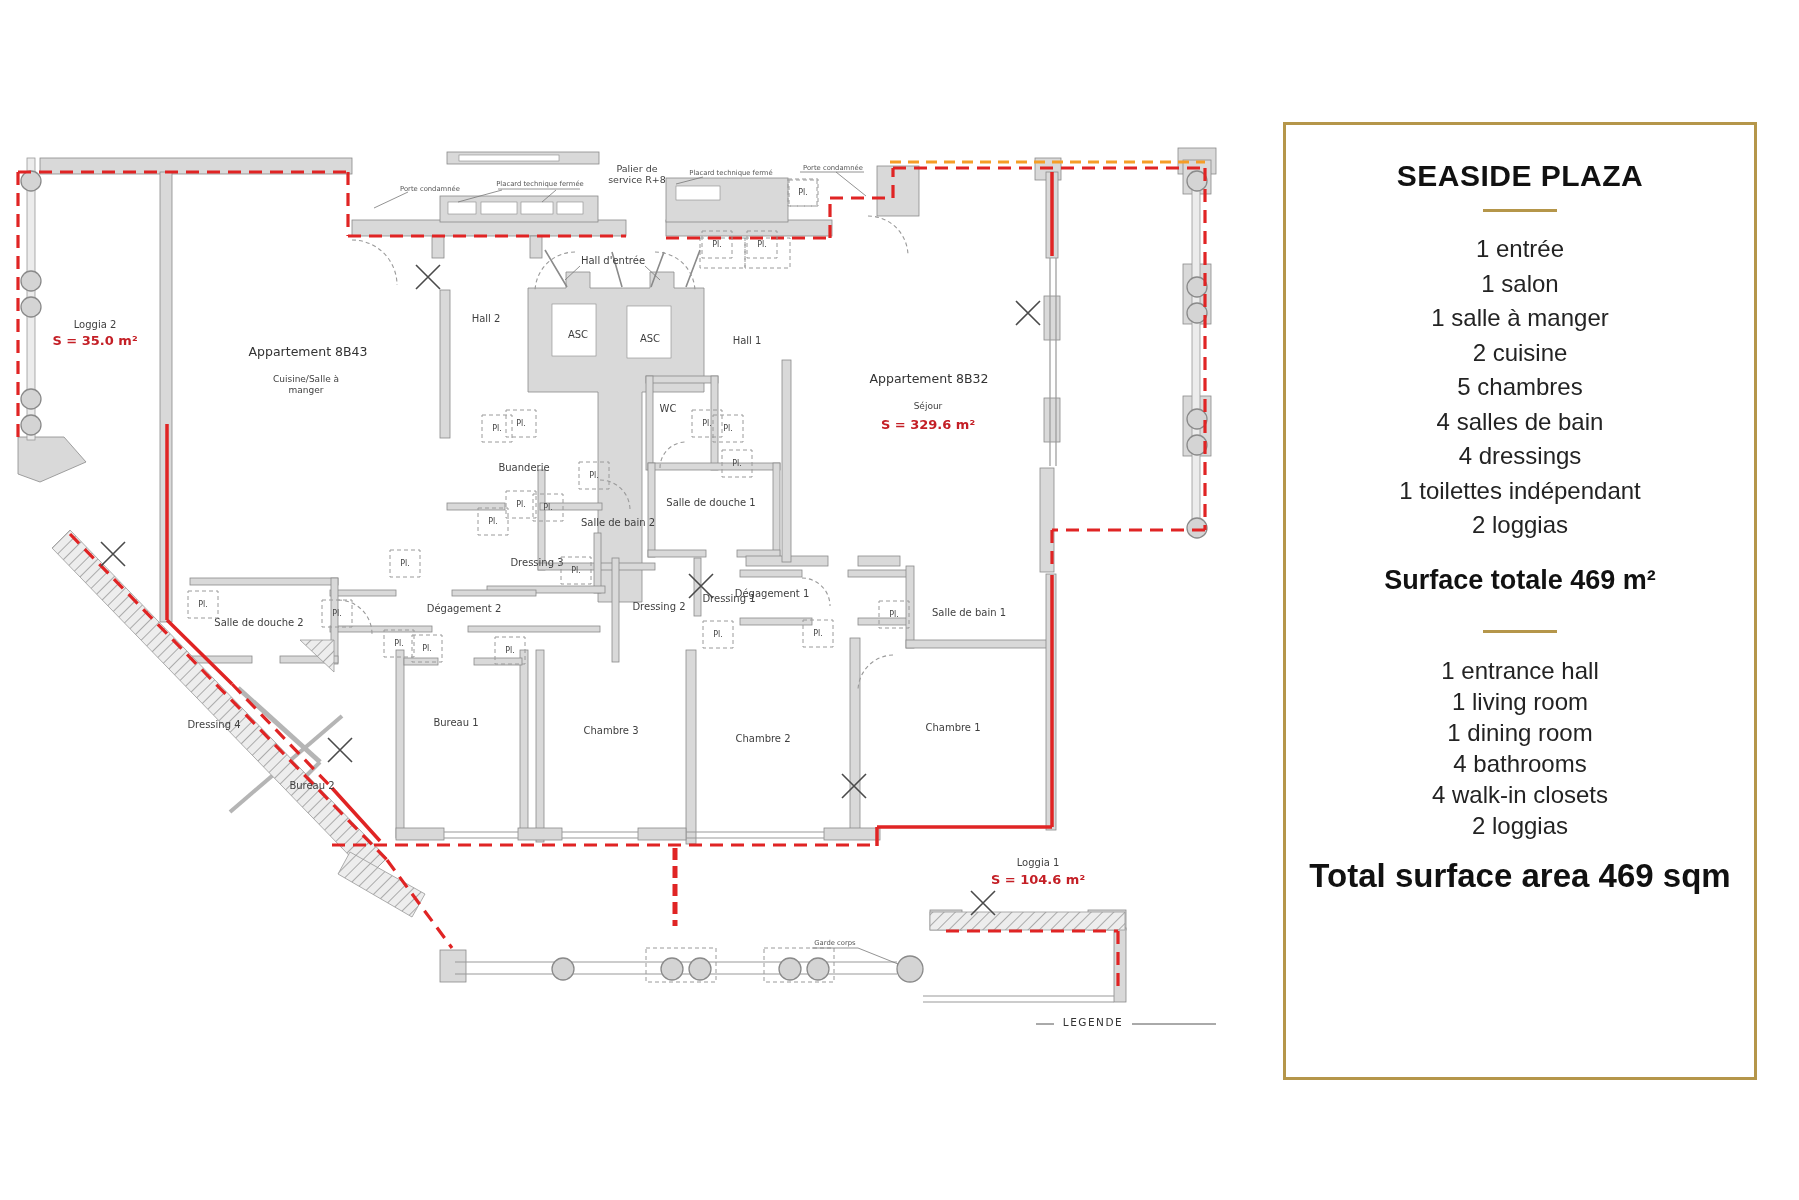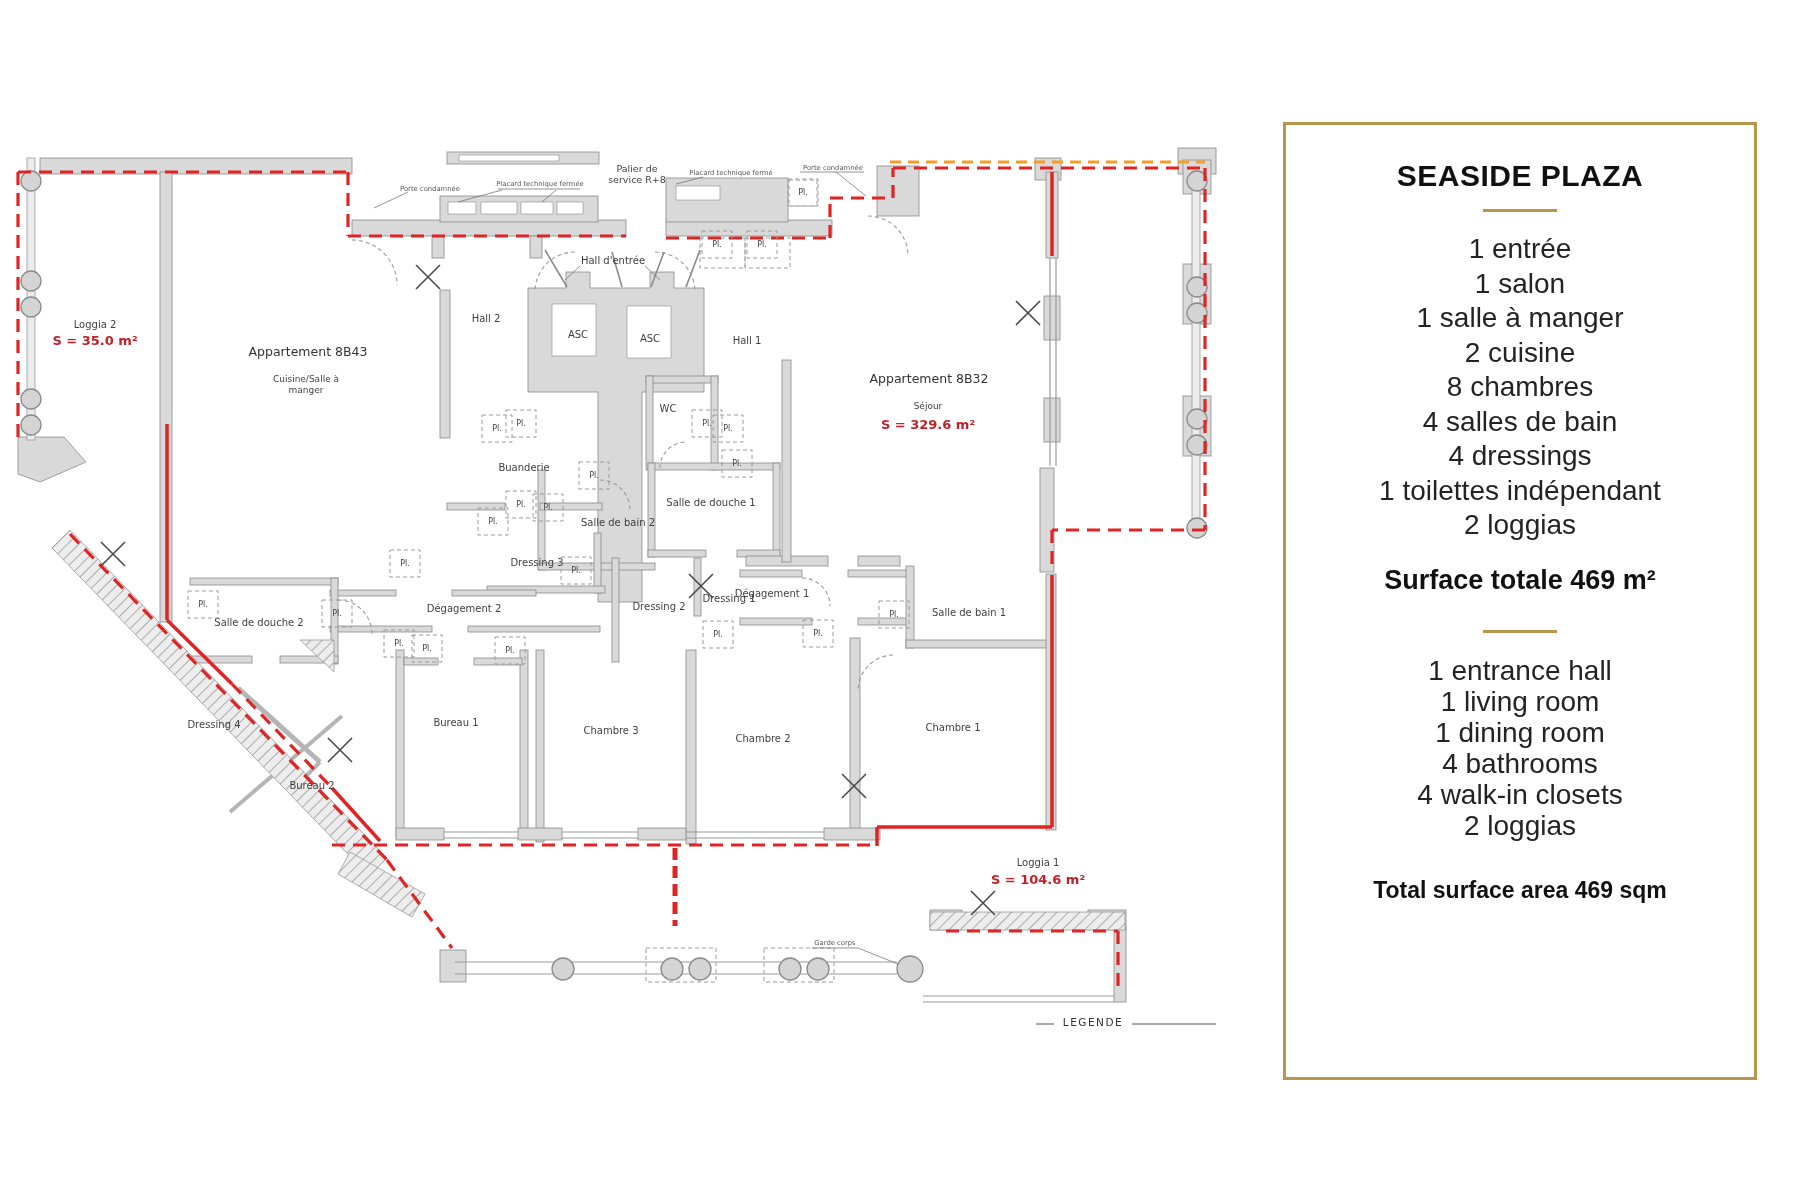--- a/index.html
+++ b/index.html
@@ -31,26 +31,26 @@
   .tiny-label{font:6.8px "DejaVu Sans",sans-serif;fill:#555;}
   .pl-label{font:8px "DejaVu Sans",sans-serif;fill:#444;}
   .legend-label{font:10.5px "DejaVu Sans",sans-serif;letter-spacing:1.5px;fill:#333;}
   .svc-label{font:9.5px "DejaVu Sans",sans-serif;fill:#3f3f3f;}
   
   #info-panel{position:absolute;left:1283px;top:122px;width:474px;height:958px;
       box-sizing:border-box;border:3px solid #a3a3a3;background:#fff;text-align:center;}
   #panel-title{margin-top:34px;font-size:30px;font-weight:700;letter-spacing:.5px;color:#111;}
   .gold-divider{width:74px;height:3px;background:#b5964a;margin:16px auto 0;}
   ul.feature-list{list-style:none;margin:20px 0 0;padding:0;}
-  ul.feature-list li{font-size:28px;line-height:34.5px;color:#232323;}
+  ul.feature-list li{font-size:24px;line-height:34.5px;color:#232323;}
   ul.feature-list.en li{line-height:31px;}
   .subtotal{margin-top:22px;font-size:27px;font-weight:700;color:#111;}
   .gold-divider.second{margin-top:34px;}
   ul.feature-list.en{margin-top:22px;}
-  .subtotal.en{margin-top:36px;font-size:23px;}
+  .subtotal.en{margin-top:16px;font-size:33px;}
 </style>
 </head>
 <body>
 
 <svg id="plan-svg" width="1799" height="1200" viewBox="0 0 1799 1200" xmlns="http://www.w3.org/2000/svg">
   <defs>
     <pattern id="hatch" width="8" height="8" patternUnits="userSpaceOnUse" patternTransform="rotate(45)">
       <rect width="8" height="8" fill="#ededed"></rect>
       <line x1="0" y1="0" x2="0" y2="8" stroke="#aaa" stroke-width="2"></line>
     </pattern>
@@ -334,21 +334,21 @@
 </svg>
 
 <div id="info-panel" style="border-color: rgb(181, 150, 74);">
   <div id="panel-title">SEASIDE PLAZA</div>
   <div class="gold-divider" style="background: rgb(181, 150, 74);"></div>
   <ul class="feature-list fr">
     <li>1 entrée</li>
     <li>1 salon</li>
     <li>1 salle à manger</li>
     <li>2 cuisine</li>
-    <li>8 chambres</li>
+    <li>5 chambres</li>
     <li>4 salles de bain</li>
     <li>4 dressings</li>
     <li>1 toilettes indépendant</li>
     <li>2 loggias</li>
   </ul>
   <div class="subtotal">Surface totale 469 m²</div>
   <div class="gold-divider second" style="background: rgb(181, 150, 74);"></div>
   <ul class="feature-list en">
     <li>1 entrance hall</li>
     <li>1 living room</li>

